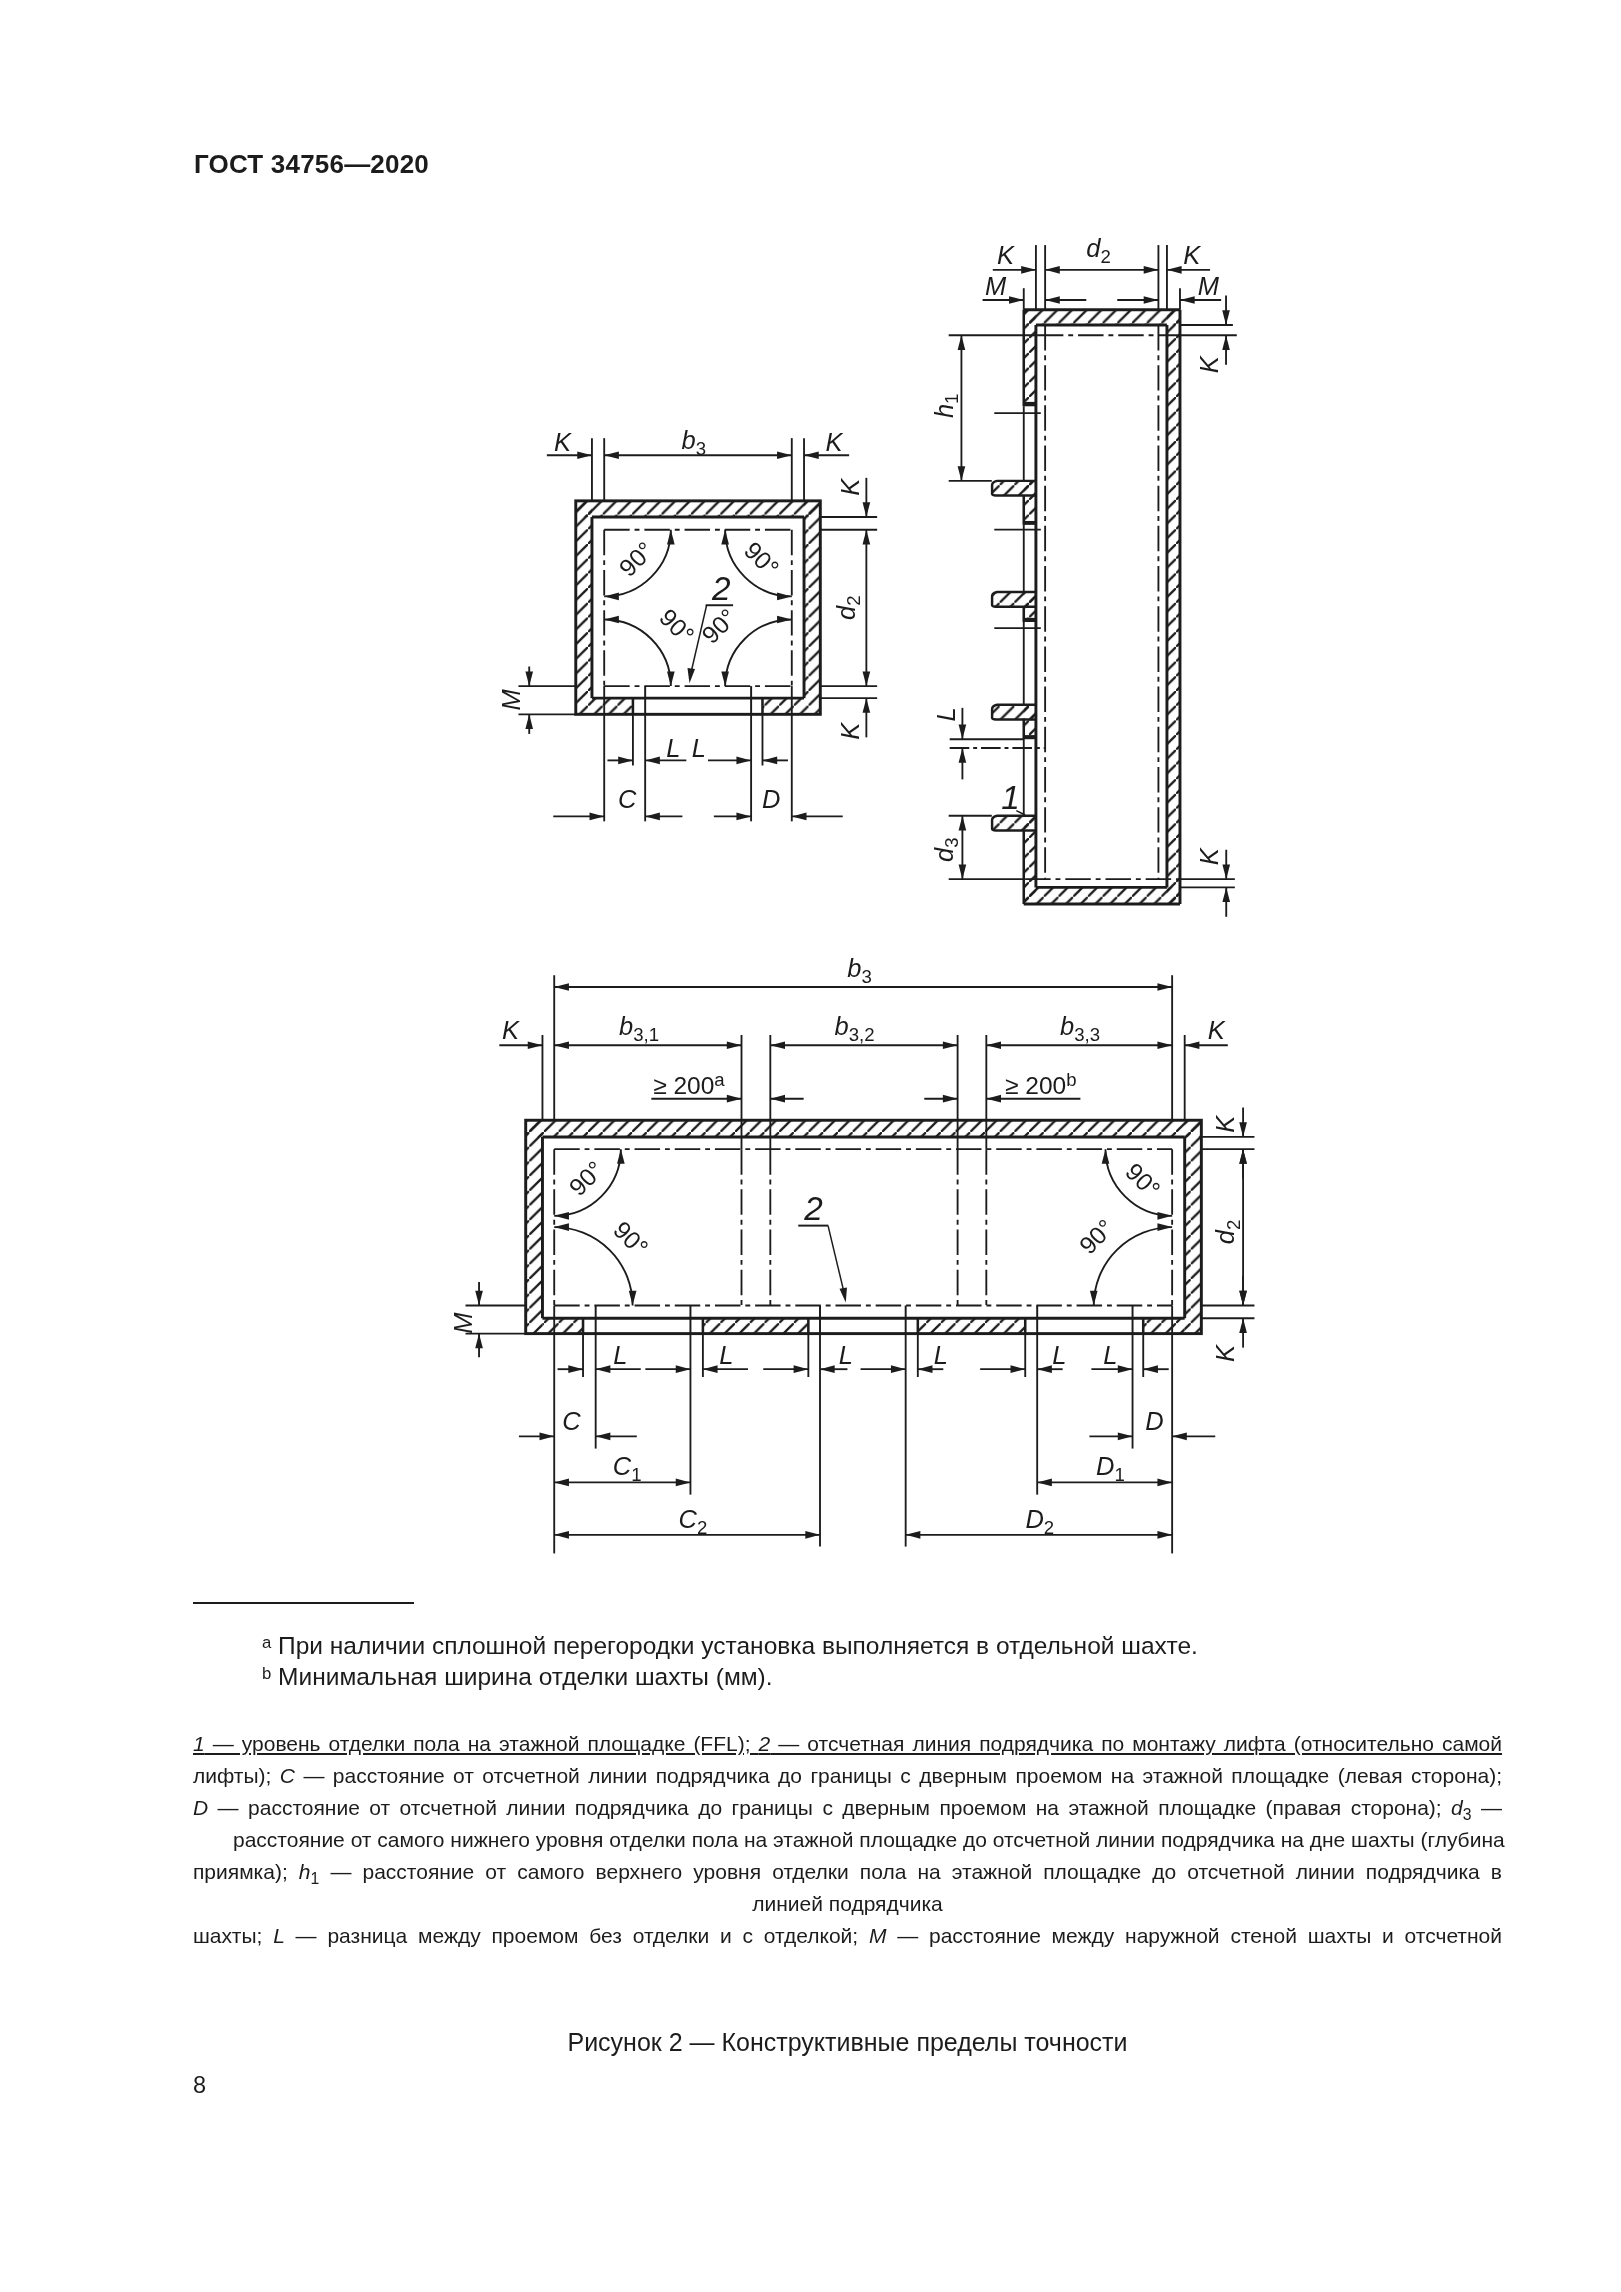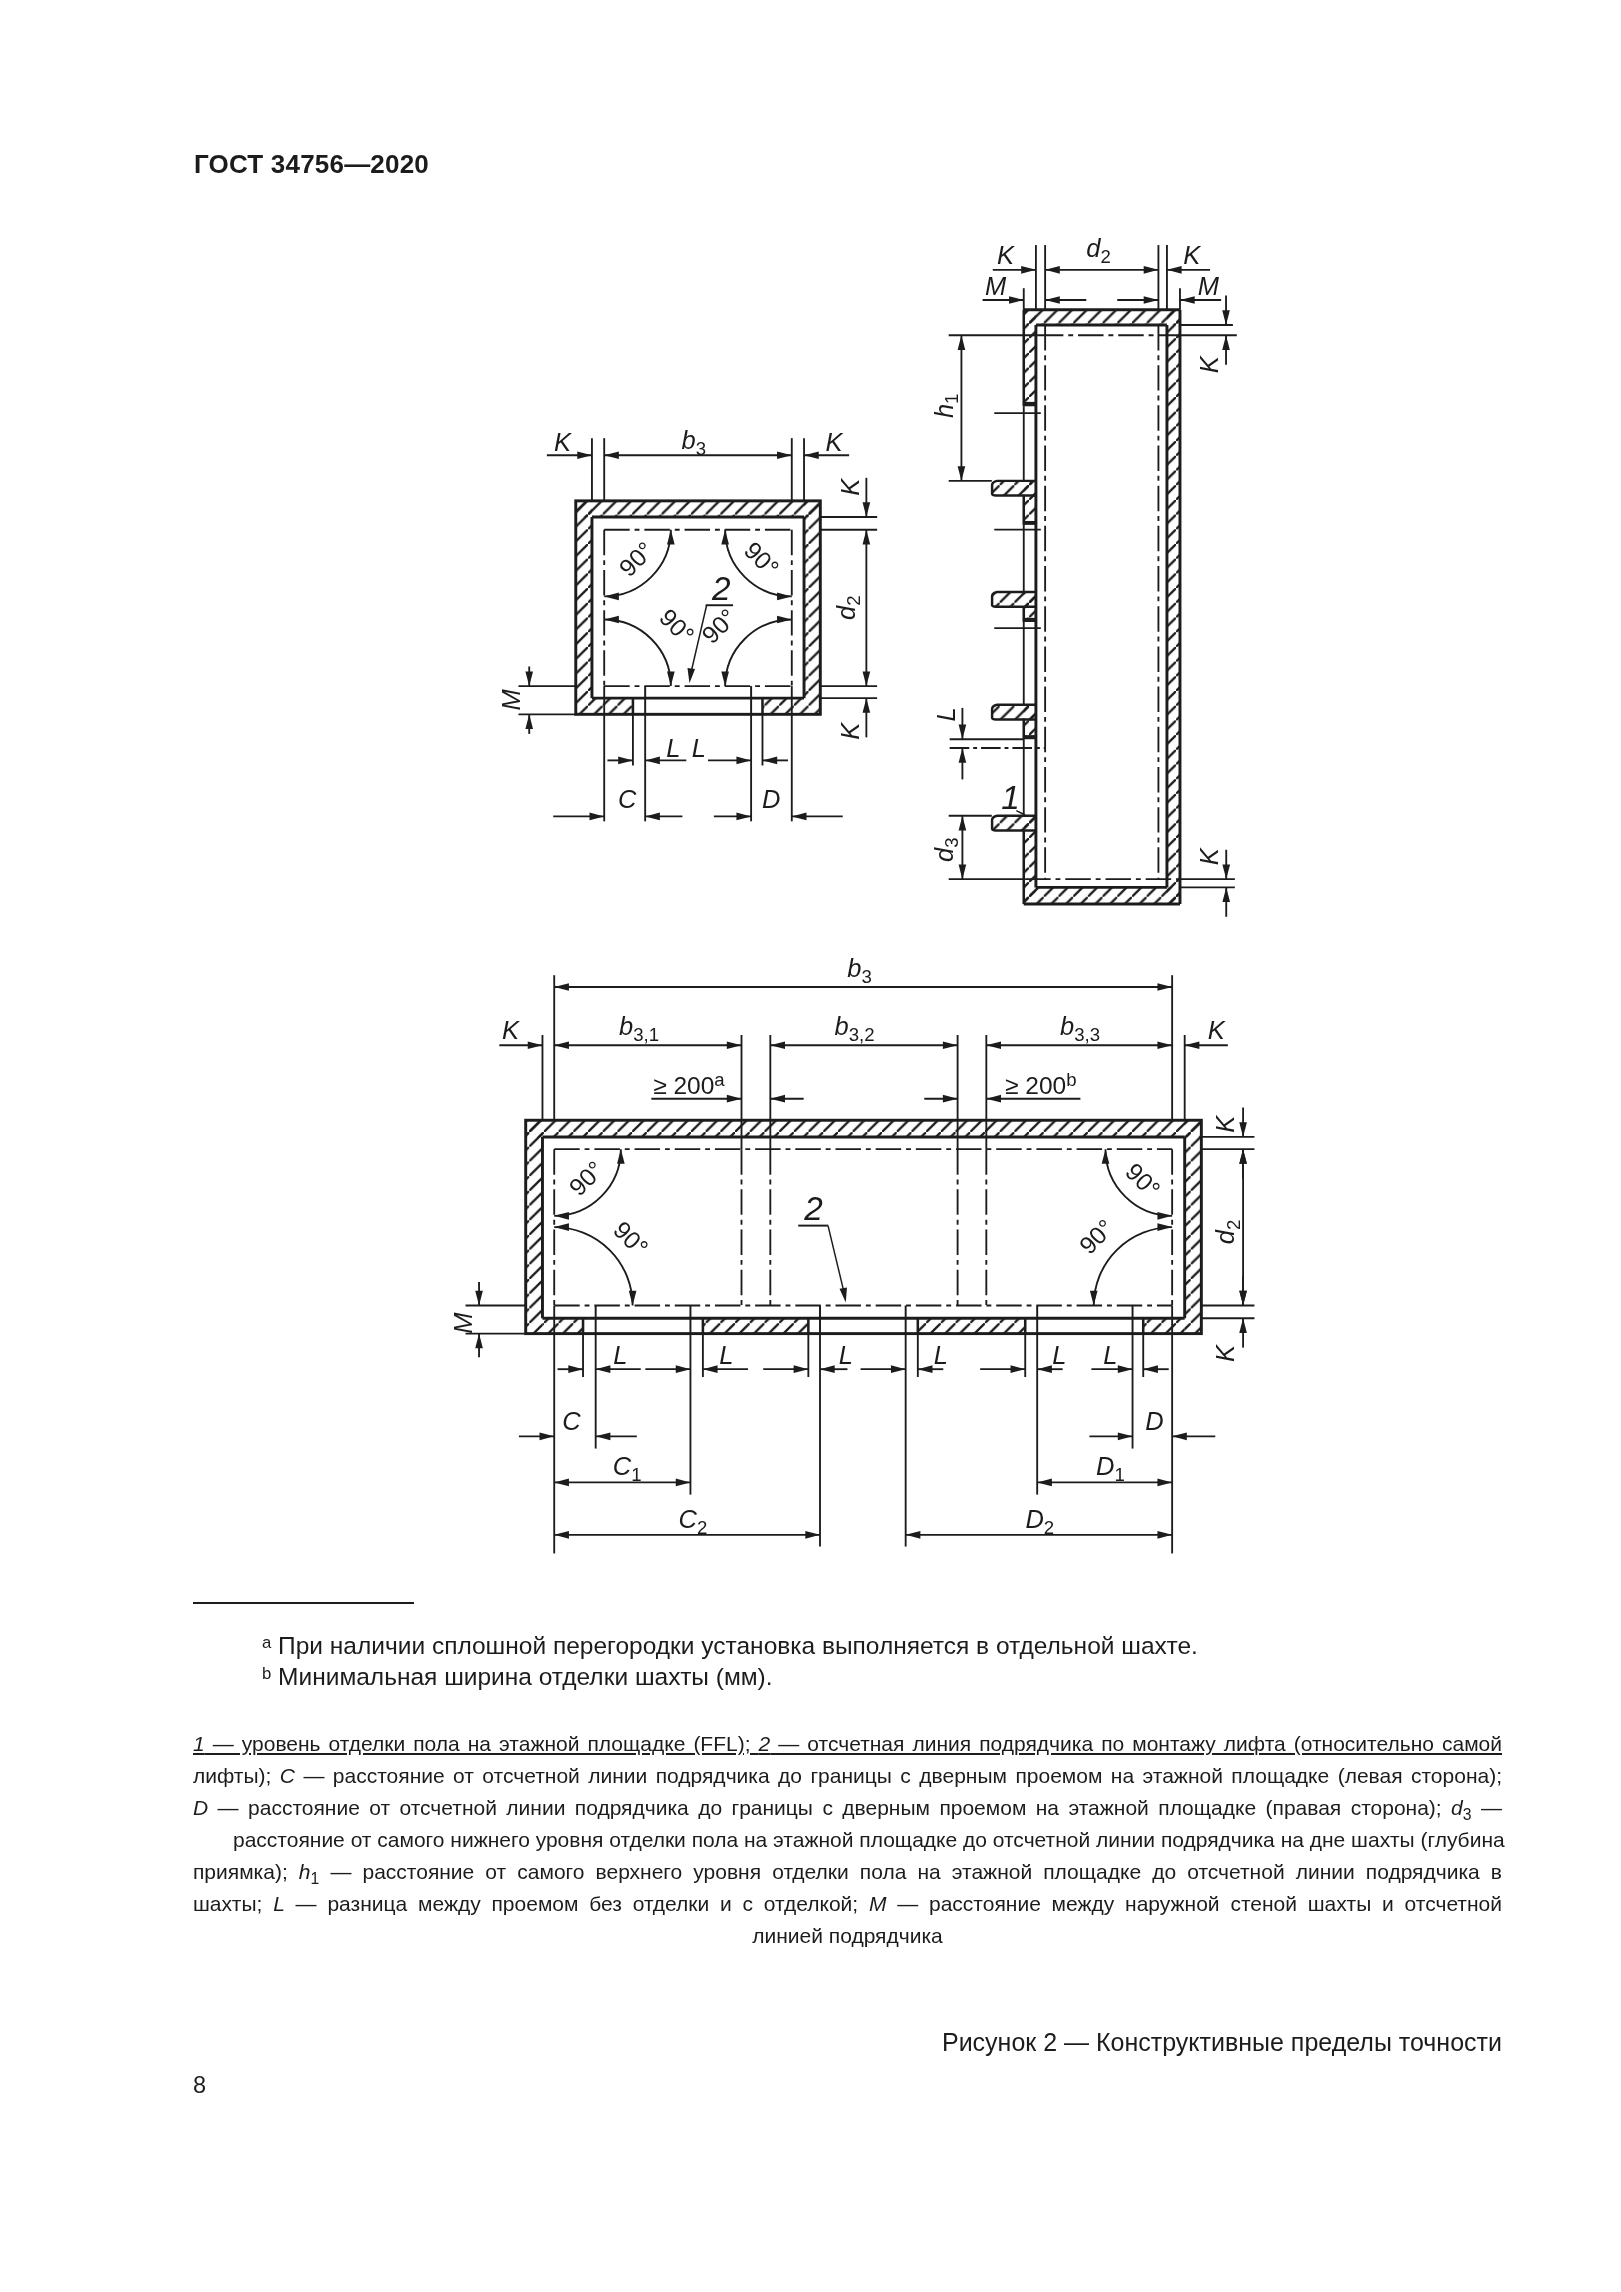--- a/index.html
+++ b/index.html
@@ -514,20 +514,20 @@
 <div class="abs" style="left:262px;top:1631px;font-size:24.5px;line-height:23.5px;"><sup style="font-size:16.7px;vertical-align:5.9px;">a</sup> При наличии сплошной перегородки установка выполняется в отдельной шахте.</div>
 
 <div class="abs" style="left:262px;top:1662px;font-size:24.5px;line-height:23.5px;"><sup style="font-size:16.7px;vertical-align:5.9px;">b</sup> Минимальная ширина отделки шахты (мм).</div>
 
 <div class="abs" style="left:193px;top:1728px;width:1309px;font-size:21px;">
 <div style="height:32px;line-height:32px;text-align:justify;text-align-last:justify;white-space:nowrap;text-decoration:underline;"><i>1</i> — уровень отделки пола на этажной площадке (FFL); <i>2</i> — отсчетная линия подрядчика по монтажу лифта (относительно самой</div>
 <div style="height:32px;line-height:32px;text-align:justify;text-align-last:justify;white-space:nowrap;">лифты); <i>C</i> — расстояние от отсчетной линии подрядчика до границы с дверным проемом на этажной площадке (левая сторона);</div>
 <div style="height:32px;line-height:32px;text-align:justify;text-align-last:justify;white-space:nowrap;"><i>D</i> — расстояние от отсчетной линии подрядчика до границы с дверным проемом на этажной площадке (правая сторона); <i>d</i><sub>3</sub> —</div>
 <div style="height:32px;line-height:32px;text-align:justify;text-align-last:justify;white-space:nowrap;margin-left:40px;">расстояние от самого нижнего уровня отделки пола на этажной площадке до отсчетной линии подрядчика на дне шахты (глубина</div>
 <div style="height:32px;line-height:32px;text-align:justify;text-align-last:justify;white-space:nowrap;">приямка); <i>h</i><sub>1</sub> — расстояние от самого верхнего уровня отделки пола на этажной площадке до отсчетной линии подрядчика в</div>
+<div style="height:32px;line-height:32px;text-align:center;">линией подрядчика</div>
 <div style="height:32px;line-height:32px;text-align:justify;text-align-last:justify;white-space:nowrap;">шахты; <i>L</i> — разница между проемом без отделки и с отделкой; <i>M</i> — расстояние между наружной стеной шахты и отсчетной</div>
-<div style="height:32px;line-height:32px;text-align:center;">линией подрядчика</div>
 </div>
 
-<div class="abs" style="left:193px;top:2028px;width:1309px;text-align:right;font-size:25px;">Рисунок 2 — Конструктивные пределы точности</div>
+<div class="abs" style="left:193px;top:2028px;width:1309px;text-align:center;font-size:25px;">Рисунок 2 — Конструктивные пределы точности</div>
 
 <div class="abs" style="left:193px;top:2072px;font-size:23.5px;">8</div>
 
 
 </body></html>

